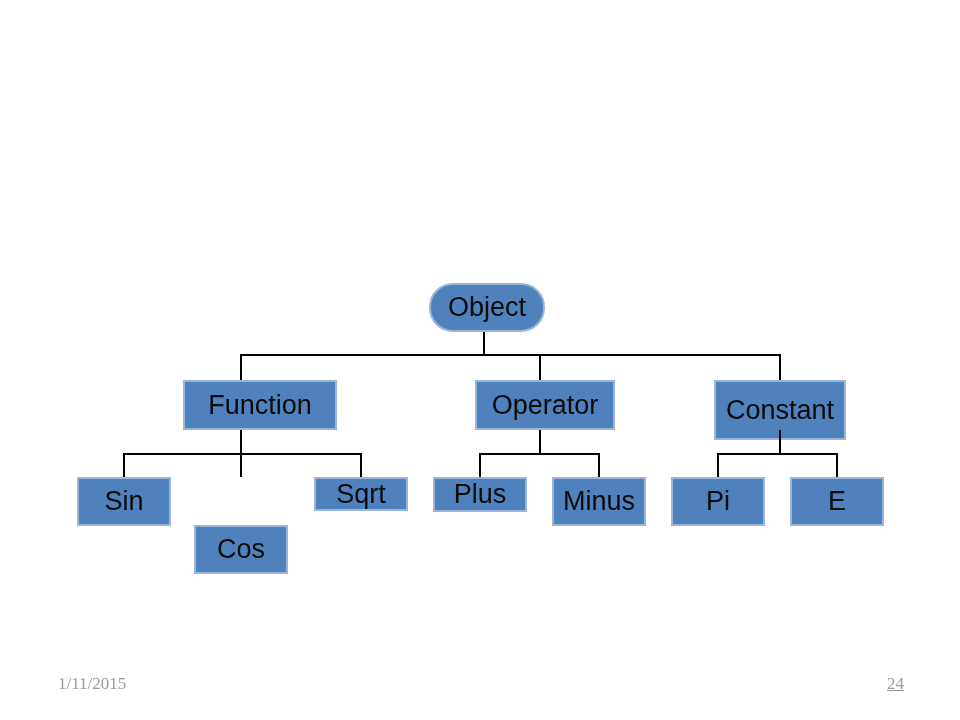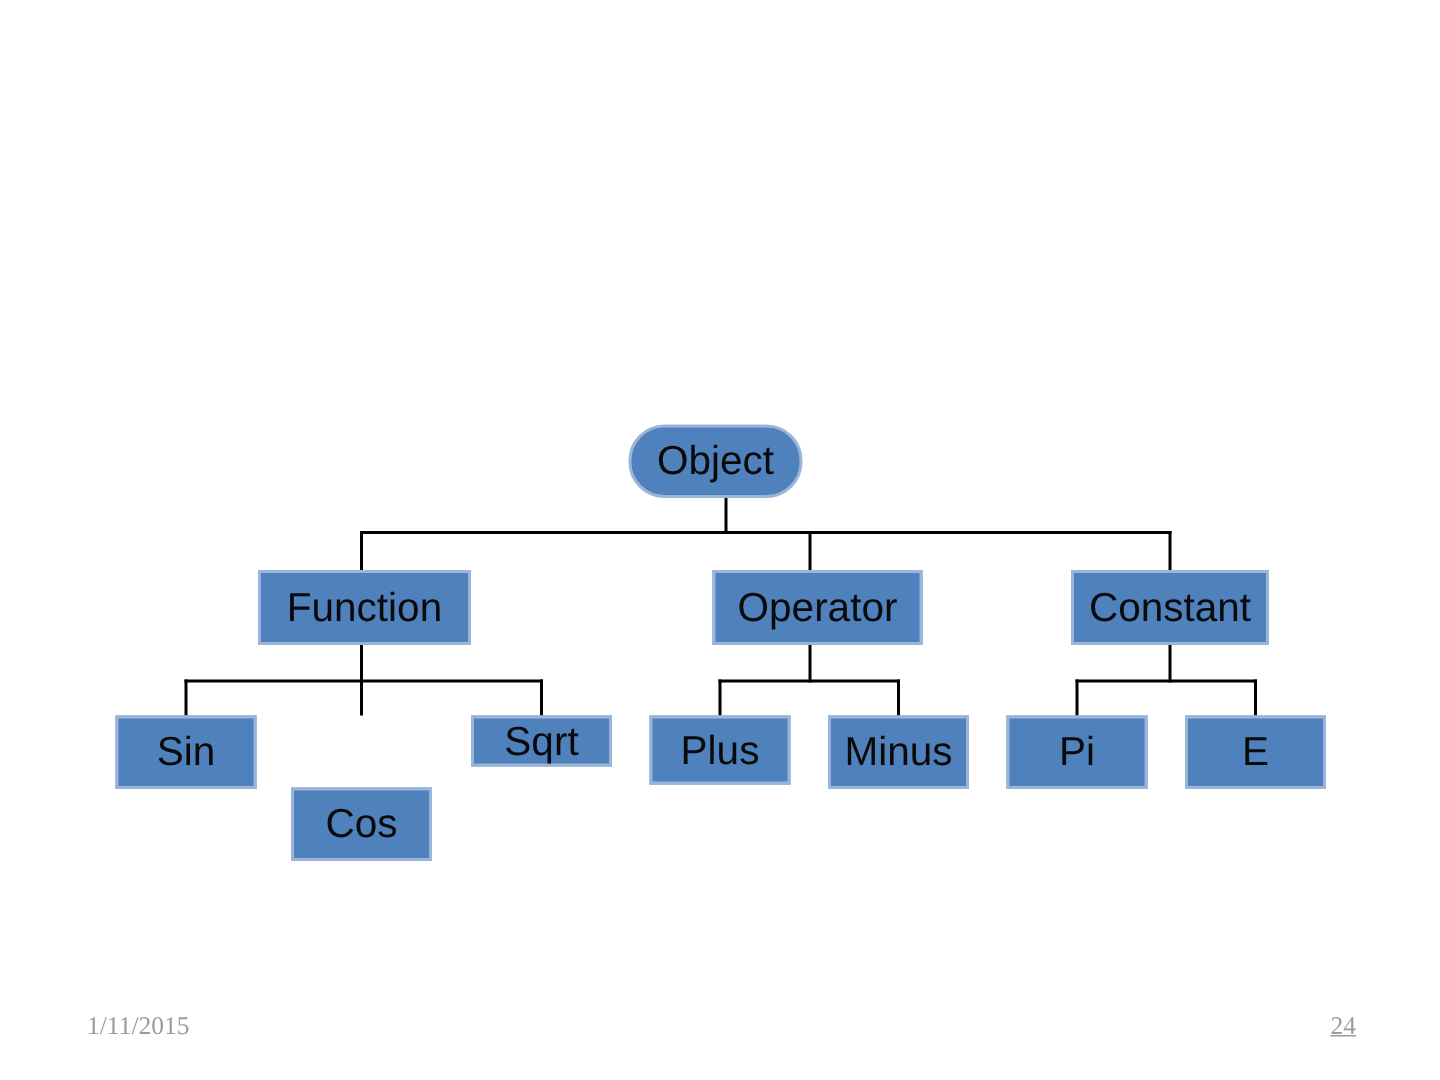--- a/index.html
+++ b/index.html
@@ -68,52 +68,52 @@
   .footer-page { right: 56px; text-decoration: underline; }
 </style>
 </head>
 <body>
 
 <div class="slide">
 
 
   <div>
 
-    <div class="node" style="left:419px; top:283px; width:116px; height:49px;border-radius:24px;">Object</div>
+    <div class="node" style="left:429px; top:283px; width:116px; height:49px;border-radius:24px;">Object</div>
 
     <div class="vline" style="left:483px; top:332px; height:24px;"></div>
     <div class="hline" style="left:241px; top:354px; width:540px;"></div>
     <div class="vline" style="left:240px; top:354px; height:26px;"></div>
     <div class="vline" style="left:539px; top:354px; height:26px;"></div>
     <div class="vline" style="left:779px; top:354px; height:26px;"></div>
 
-    <div class="node" style="left:172px; top:380px; width:142px; height:50px;">Function</div>
+    <div class="node" style="left:183px; top:380px; width:154px; height:50px;">Function</div>
     <div class="node" style="left:475px; top:380px; width:140px; height:50px;">Operator</div>
-    <div class="node" style="left:714px; top:380px; width:132px; height:50px;">Constant</div>
+    <div class="node" style="left:714px; top:380px; width:132px; height:60px;">Constant</div>
 
     <div class="vline" style="left:240px; top:430px; height:25px;"></div>
     <div class="hline" style="left:123px; top:453px; width:239px;"></div>
     <div class="vline" style="left:123px; top:453px; height:24px;"></div>
     <div class="vline" style="left:240px; top:453px; height:24px;"></div>
     <div class="vline" style="left:360px; top:453px; height:24px;"></div>
 
     <div class="vline" style="left:539px; top:430px; height:25px;"></div>
     <div class="hline" style="left:479px; top:453px; width:121px;"></div>
     <div class="vline" style="left:479px; top:453px; height:24px;"></div>
     <div class="vline" style="left:598px; top:453px; height:24px;"></div>
 
     <div class="vline" style="left:779px; top:430px; height:25px;"></div>
     <div class="hline" style="left:717px; top:453px; width:121px;"></div>
     <div class="vline" style="left:717px; top:453px; height:24px;"></div>
     <div class="vline" style="left:836px; top:453px; height:24px;"></div>
 
     <div class="node" style="left:77px;  top:477px; width:94px; height:49px;">Sin</div>
     <div class="node" style="left:194px; top:477px; width:94px; height:49px;margin-top:48px;">Cos</div>
     <div class="node" style="left:314px; top:477px; width:94px; height:34px;">Sqrt</div>
-    <div class="node" style="left:433px; top:477px; width:94px; height:46px;">Plus</div>
+    <div class="node" style="left:433px; top:477px; width:94px; height:35px;">Plus</div>
     <div class="node" style="left:552px; top:477px; width:94px; height:49px;">Minus</div>
     <div class="node" style="left:671px; top:477px; width:94px; height:49px;text-align:center;">Pi</div>
     <div class="node" style="left:790px; top:477px; width:94px; height:49px;">E</div>
 
   </div>
 
   <div class="footer-date">1/11/2015</div>
   <div class="footer-page">24</div>
 
 </div>

